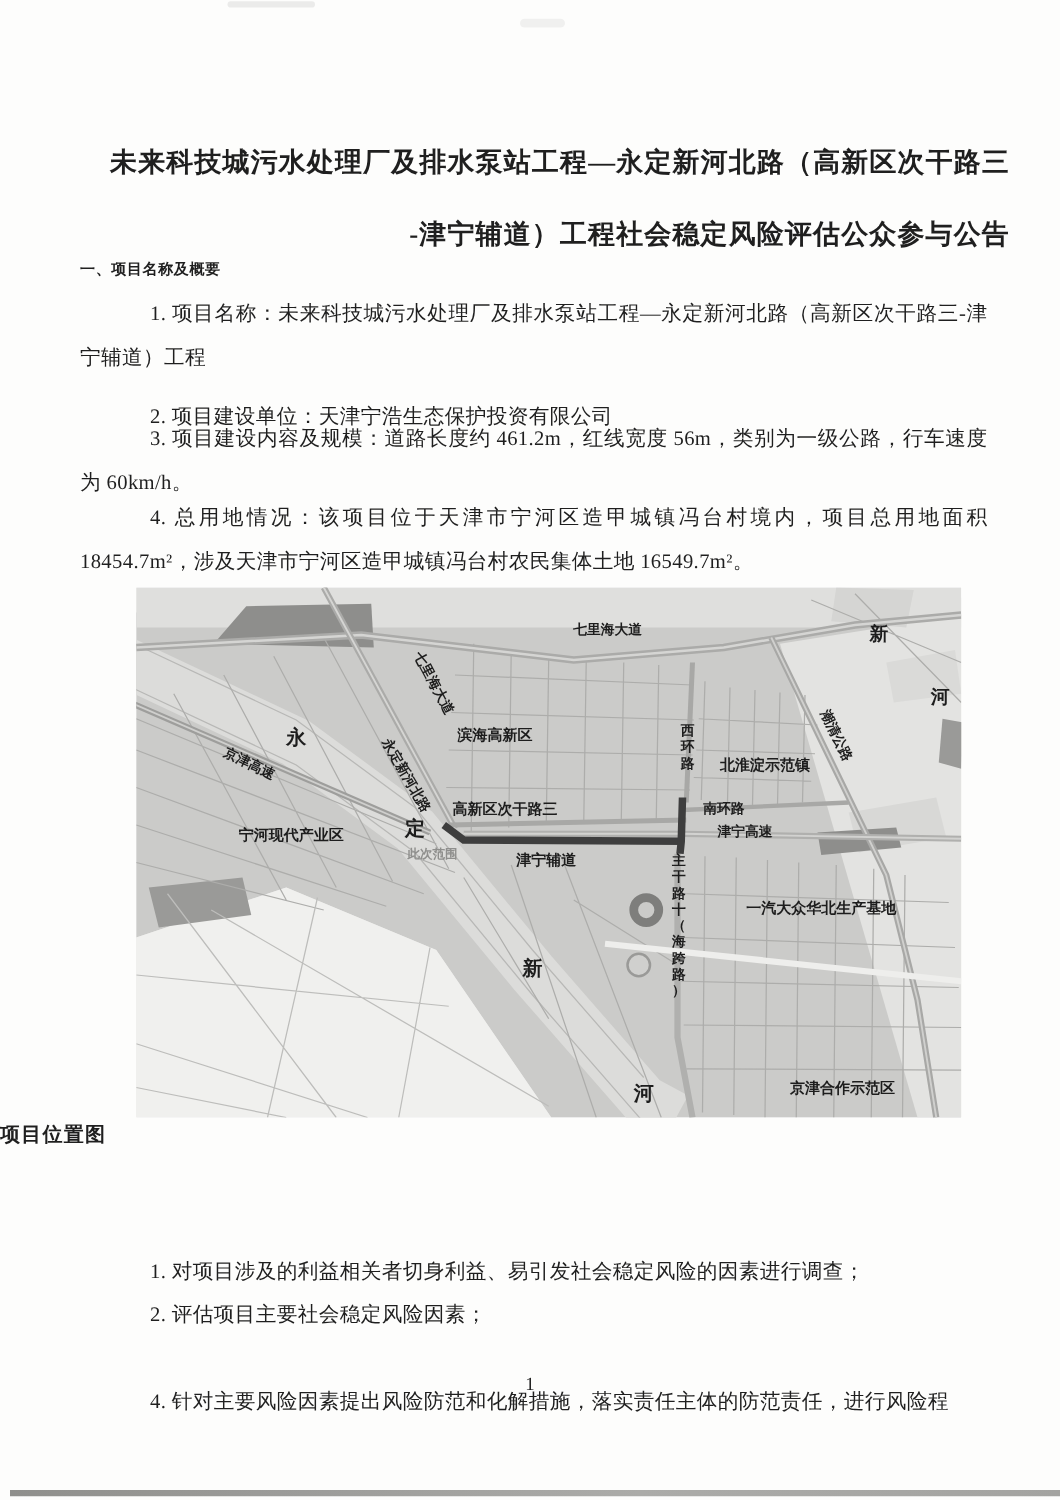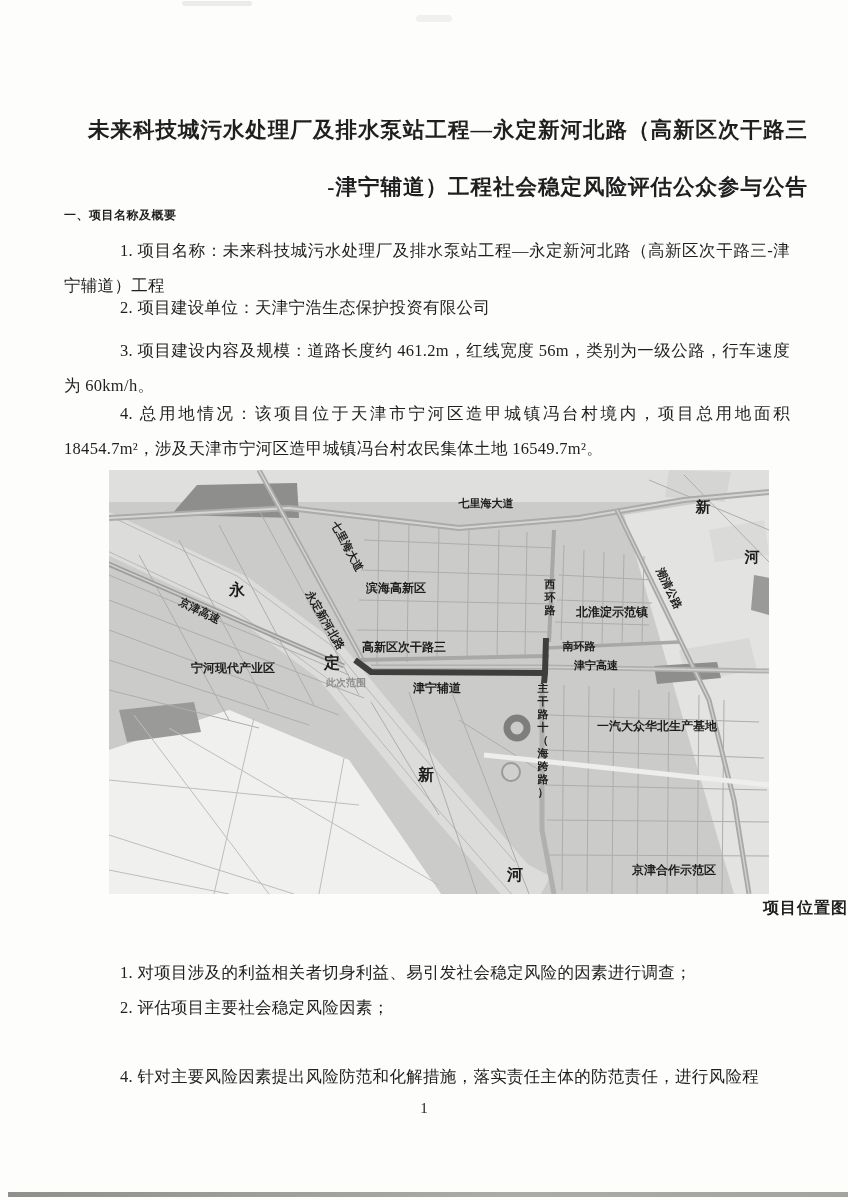--- a/index.html
+++ b/index.html
@@ -7,23 +7,23 @@
     --map-dark:#8e8e8c; --road-dark:#3e3e3e; --scan-strip:#a3a3a0;
   }
   html,body{margin:0;padding:0;background:#888;}
   .page{width:848px;height:1200px;position:relative;background:var(--page-bg);
         overflow:hidden;font-family:"Liberation Serif",serif;color:var(--ink);}
   .doc-title{position:absolute;top:102px;left:40px;right:40px;text-align:right;
         font-weight:bold;font-size:21.5px;line-height:57px;letter-spacing:1px;}
   .heading{position:absolute;left:64px;font-size:12px;font-weight:bold;letter-spacing:.5px;}
   .para{position:absolute;left:64px;width:726px;font-size:16.5px;line-height:35px;
         text-indent:56px;letter-spacing:.3px;text-align:justify;}
-  .single{line-height:22px;}
+  .single{line-height:22px;margin-top:44px;}
   .map-wrap{position:absolute;top:470px;left:85px;width:660px;height:337px;padding-left:24px;}
-  .map-caption{position:absolute;top:898px;left:0;right:0;text-align:right;
+  .map-caption{position:absolute;top:898px;left:0;right:0;text-align:left;
         font-size:16px;font-weight:bold;letter-spacing:1px;}
   .page-num{position:absolute;top:1100px;left:0;right:0;text-align:center;font-size:15px;}
   .scan-strip{position:absolute;top:1192px;left:8px;right:0;height:5px;
         background:linear-gradient(to right,#8f8f8c,#ababa8 60%,var(--scan-strip));}
   .smudge-a{position:absolute;top:1px;left:182px;width:70px;height:5px;background:#000;opacity:.07;border-radius:3px;}
   .smudge-b{position:absolute;top:15px;left:416px;width:36px;height:7px;background:#000;opacity:.05;border-radius:4px;}
   svg text{font-family:"Liberation Sans",sans-serif;}
 </style>
 </head>
 <body>
@@ -32,21 +32,21 @@
   <div class="smudge-a"></div>
   <div class="smudge-b"></div>
 
   <div class="doc-title">
     <div>未来科技城污水处理厂及排水泵站工程—永定新河北路（高新区次干路三</div>
     <div>-津宁辅道）工程社会稳定风险评估公众参与公告</div>
   </div>
 
   <div class="heading" style="top:207px">一、项目名称及概要</div>
   <div class="para" style="top:233px">1. 项目名称：未来科技城污水处理厂及排水泵站工程—永定新河北路（高新区次干路三-津宁辅道）工程</div>
-  <div class="para" style="top:290px">2. 项目建设单位：天津宁浩生态保护投资有限公司</div>
+  <div class="para" style="top:315px">2. 项目建设单位：天津宁浩生态保护投资有限公司</div>
   <div class="para" style="top:333px">3. 项目建设内容及规模：道路长度约 461.2m，红线宽度 56m，类别为一级公路，行车速度为 60km/h。</div>
   <div class="para" style="top:396px">4. 总用地情况：该项目位于天津市宁河区造甲城镇冯台村境内，项目总用地面积 18454.7m²，涉及天津市宁河区造甲城镇冯台村农民集体土地 16549.7m²。</div>
 
   <div class="map-wrap">
     <svg width="660" height="424" viewBox="0 0 660 424">
 
       <rect x="0" y="0" width="660" height="424" fill="#e7e7e5"></rect>
       <path d="M0,20 L660,8 L660,424 L332,424 L240,290 L120,240 L0,280 Z" fill="#cbcbc9"></path>
       <path d="M0,280 L120,240 L240,290 L332,424 L0,424 Z" fill="#f0f0ee"></path>
       <rect x="0" y="0" width="660" height="32" fill="#dfdfdd"></rect>

